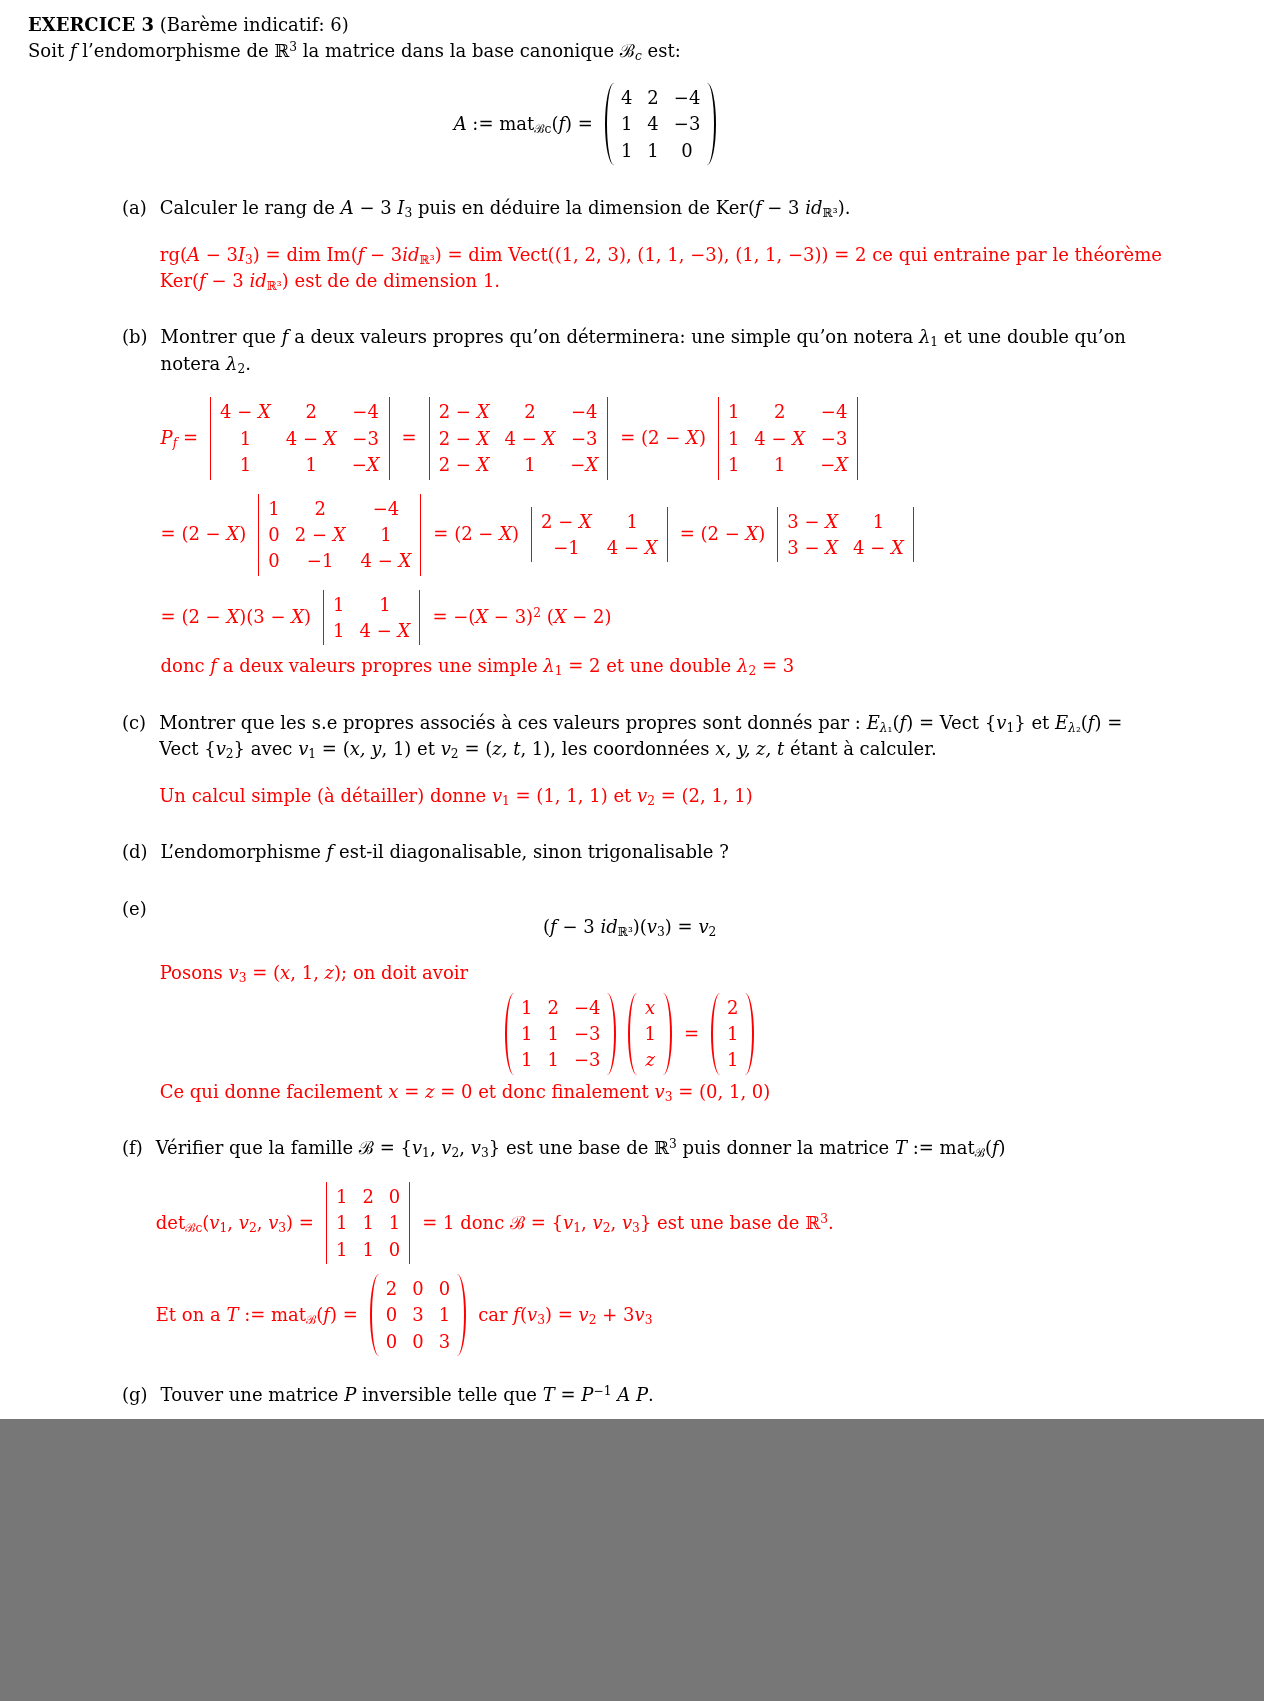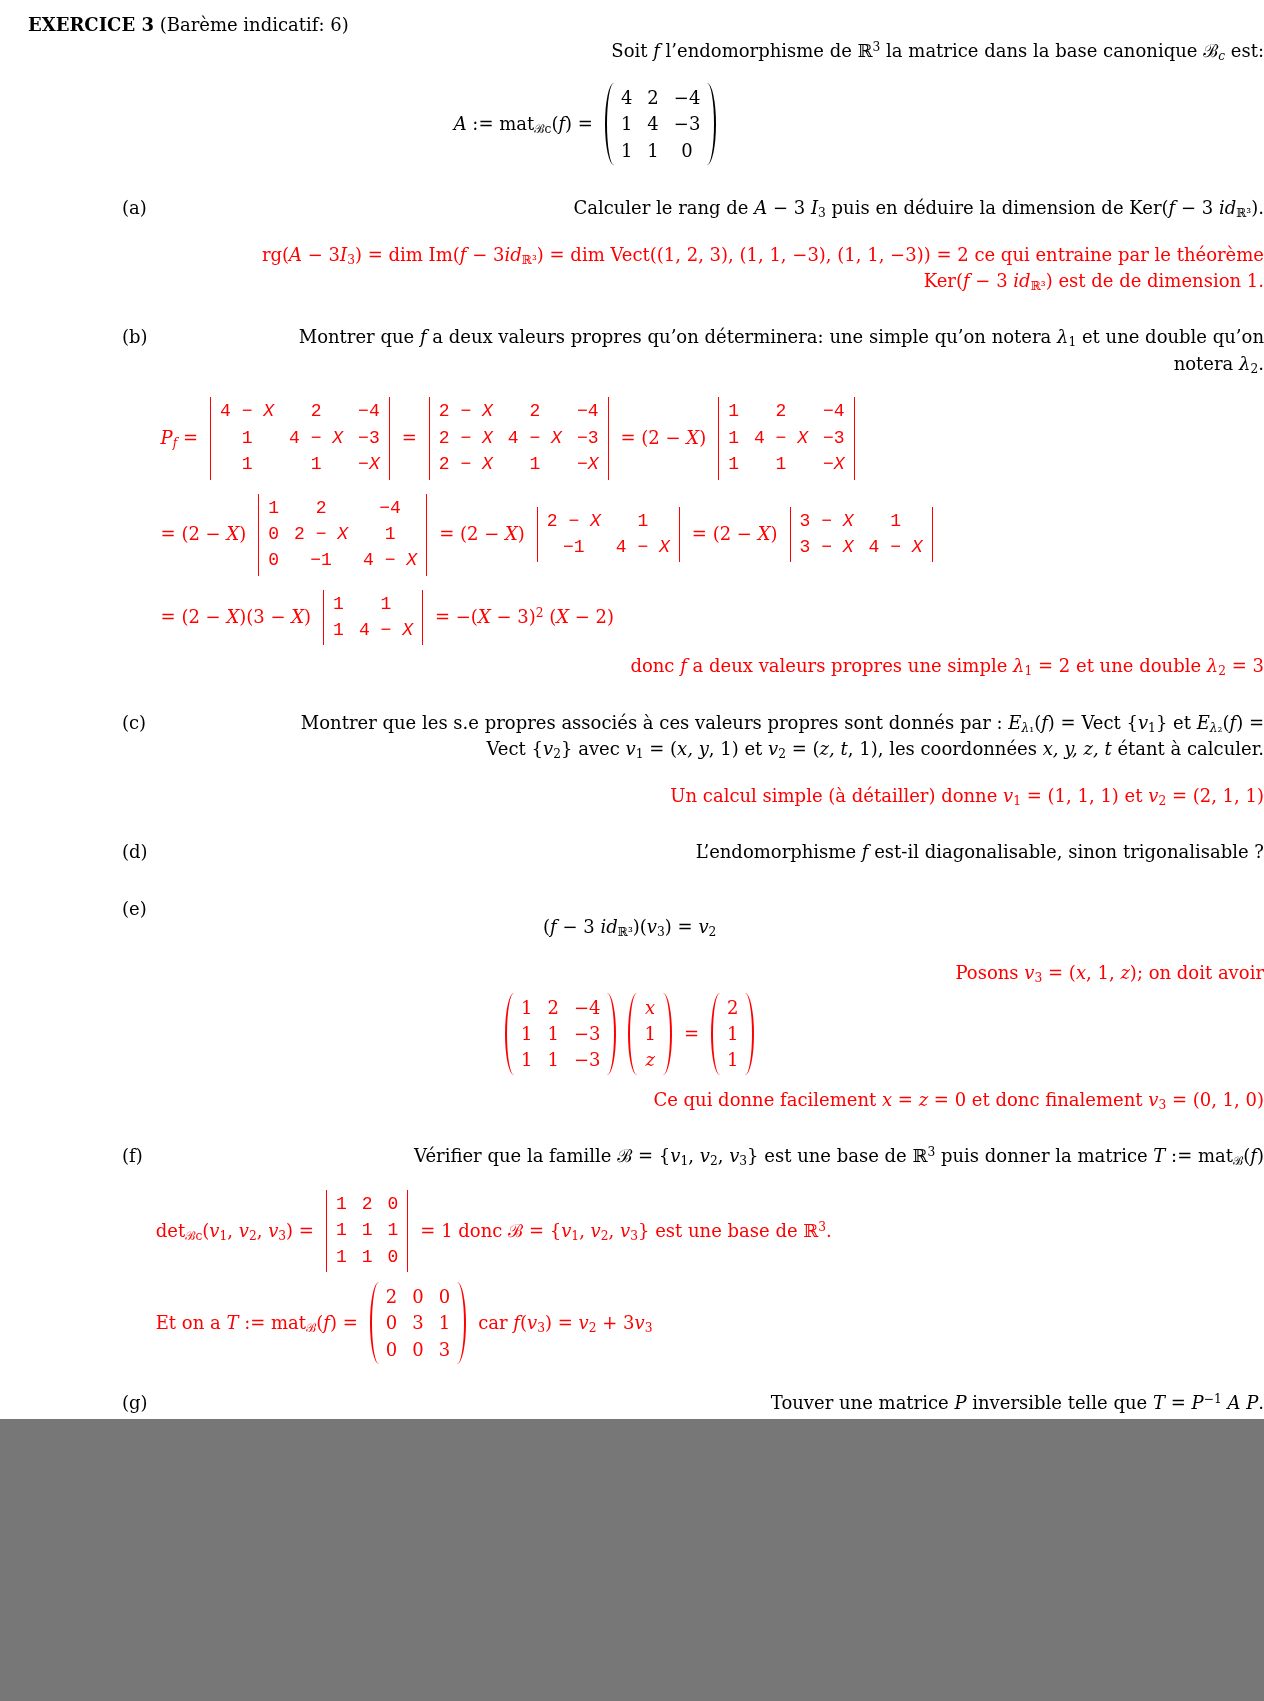--- a/index.html
+++ b/index.html
@@ -5,37 +5,37 @@
   *{margin:0;padding:0;box-sizing:border-box;}
   body{background:#777;}
   .page{
     width:1264px;height:1419px;background:#ffffff;color:#000000;
     font-family:"DejaVu Serif","Liberation Serif",serif;
     font-size:18px;line-height:1.47;
     padding:12px 0 0 28px;overflow:hidden;position:relative;margin:0 auto;
   }
   .red{color:#fe0000;}
   .title{white-space:nowrap;}
-  .line{white-space:nowrap;text-align:right;}
+  .line{white-space:nowrap;}
   .item{display:flex;gap:13px;margin-left:94px;margin-top:30px;}
   .ilabel{flex:0 0 auto;}
   .ibody{flex:1 1 auto;min-width:0;}
   .answer{margin-top:20px;}
   sub{font-size:68%;vertical-align:-0.28em;line-height:0;}
   sup{font-size:68%;vertical-align:0.5em;line-height:0;}
   i{font-style:italic;}
   
   .mathrow{display:flex;align-items:center;gap:12px;white-space:nowrap;margin-top:14px;}
   .mathrow.center{justify-content:center;}
   .wA{width:1114px;}
   .w940{width:940px;}
   .mseg{flex:0 0 auto;}
   
   .mgrid{display:inline-grid;column-gap:15px;row-gap:3px;justify-items:center;align-items:center;line-height:1.3;}
-  .det{display:inline-flex;border-left:1.7px solid currentColor;border-right:1.7px solid currentColor;padding:3px 9px;font-family:Liberation Mono, monospace;}
+  .det{display:inline-flex;border-left:1.7px solid currentColor;border-right:1.7px solid currentColor;padding:3px 9px;}
   .mat{display:inline-flex;align-items:stretch;}
   .mat .mgrid{padding:3px 7px;}
   .paren{width:9px;flex:0 0 auto;}
   .paren.l{border-left:2.2px solid currentColor;border-radius:100% 0 0 100% / 50% 0 0 50%;}
   .paren.r{border-right:2.2px solid currentColor;border-radius:0 100% 100% 0 / 0 50% 50% 0;}
   .concl{margin-top:8px;}
 </style>
 </head>
 <body>
 
@@ -232,21 +232,21 @@
           <span class="mat">
               <span class="paren l"></span>
               <span class="mgrid" style="grid-template-columns: repeat(1, auto);">
                 <span class="mcell">2</span>
                 <span class="mcell">1</span>
                 <span class="mcell">1</span>
               </span>
               <span class="paren r"></span>
             </span>
         </div>
-        <div class="line" style="margin-top:12px;">Ce qui donne facilement <i>x</i> = <i>z</i> = 0 et donc finalement <i>v</i><sub>3</sub> = (0, 1, 0)</div>
+        <div class="line" style="margin-top:4px;">Ce qui donne facilement <i>x</i> = <i>z</i> = 0 et donc finalement <i>v</i><sub>3</sub> = (0, 1, 0)</div>
       </div>
     </div>
   </div>
 
   <div class="item">
     <div class="ilabel">(f)</div>
     <div class="ibody">
       <div class="line">Vérifier que la famille ℬ = {<i>v</i><sub>1</sub>, <i>v</i><sub>2</sub>, <i>v</i><sub>3</sub>} est une base de ℝ<sup>3</sup> puis donner la matrice <i>T</i> := mat<sub>ℬ</sub>(<i>f</i>)</div>
       <div class="answer red">
         <div class="mathrow">

